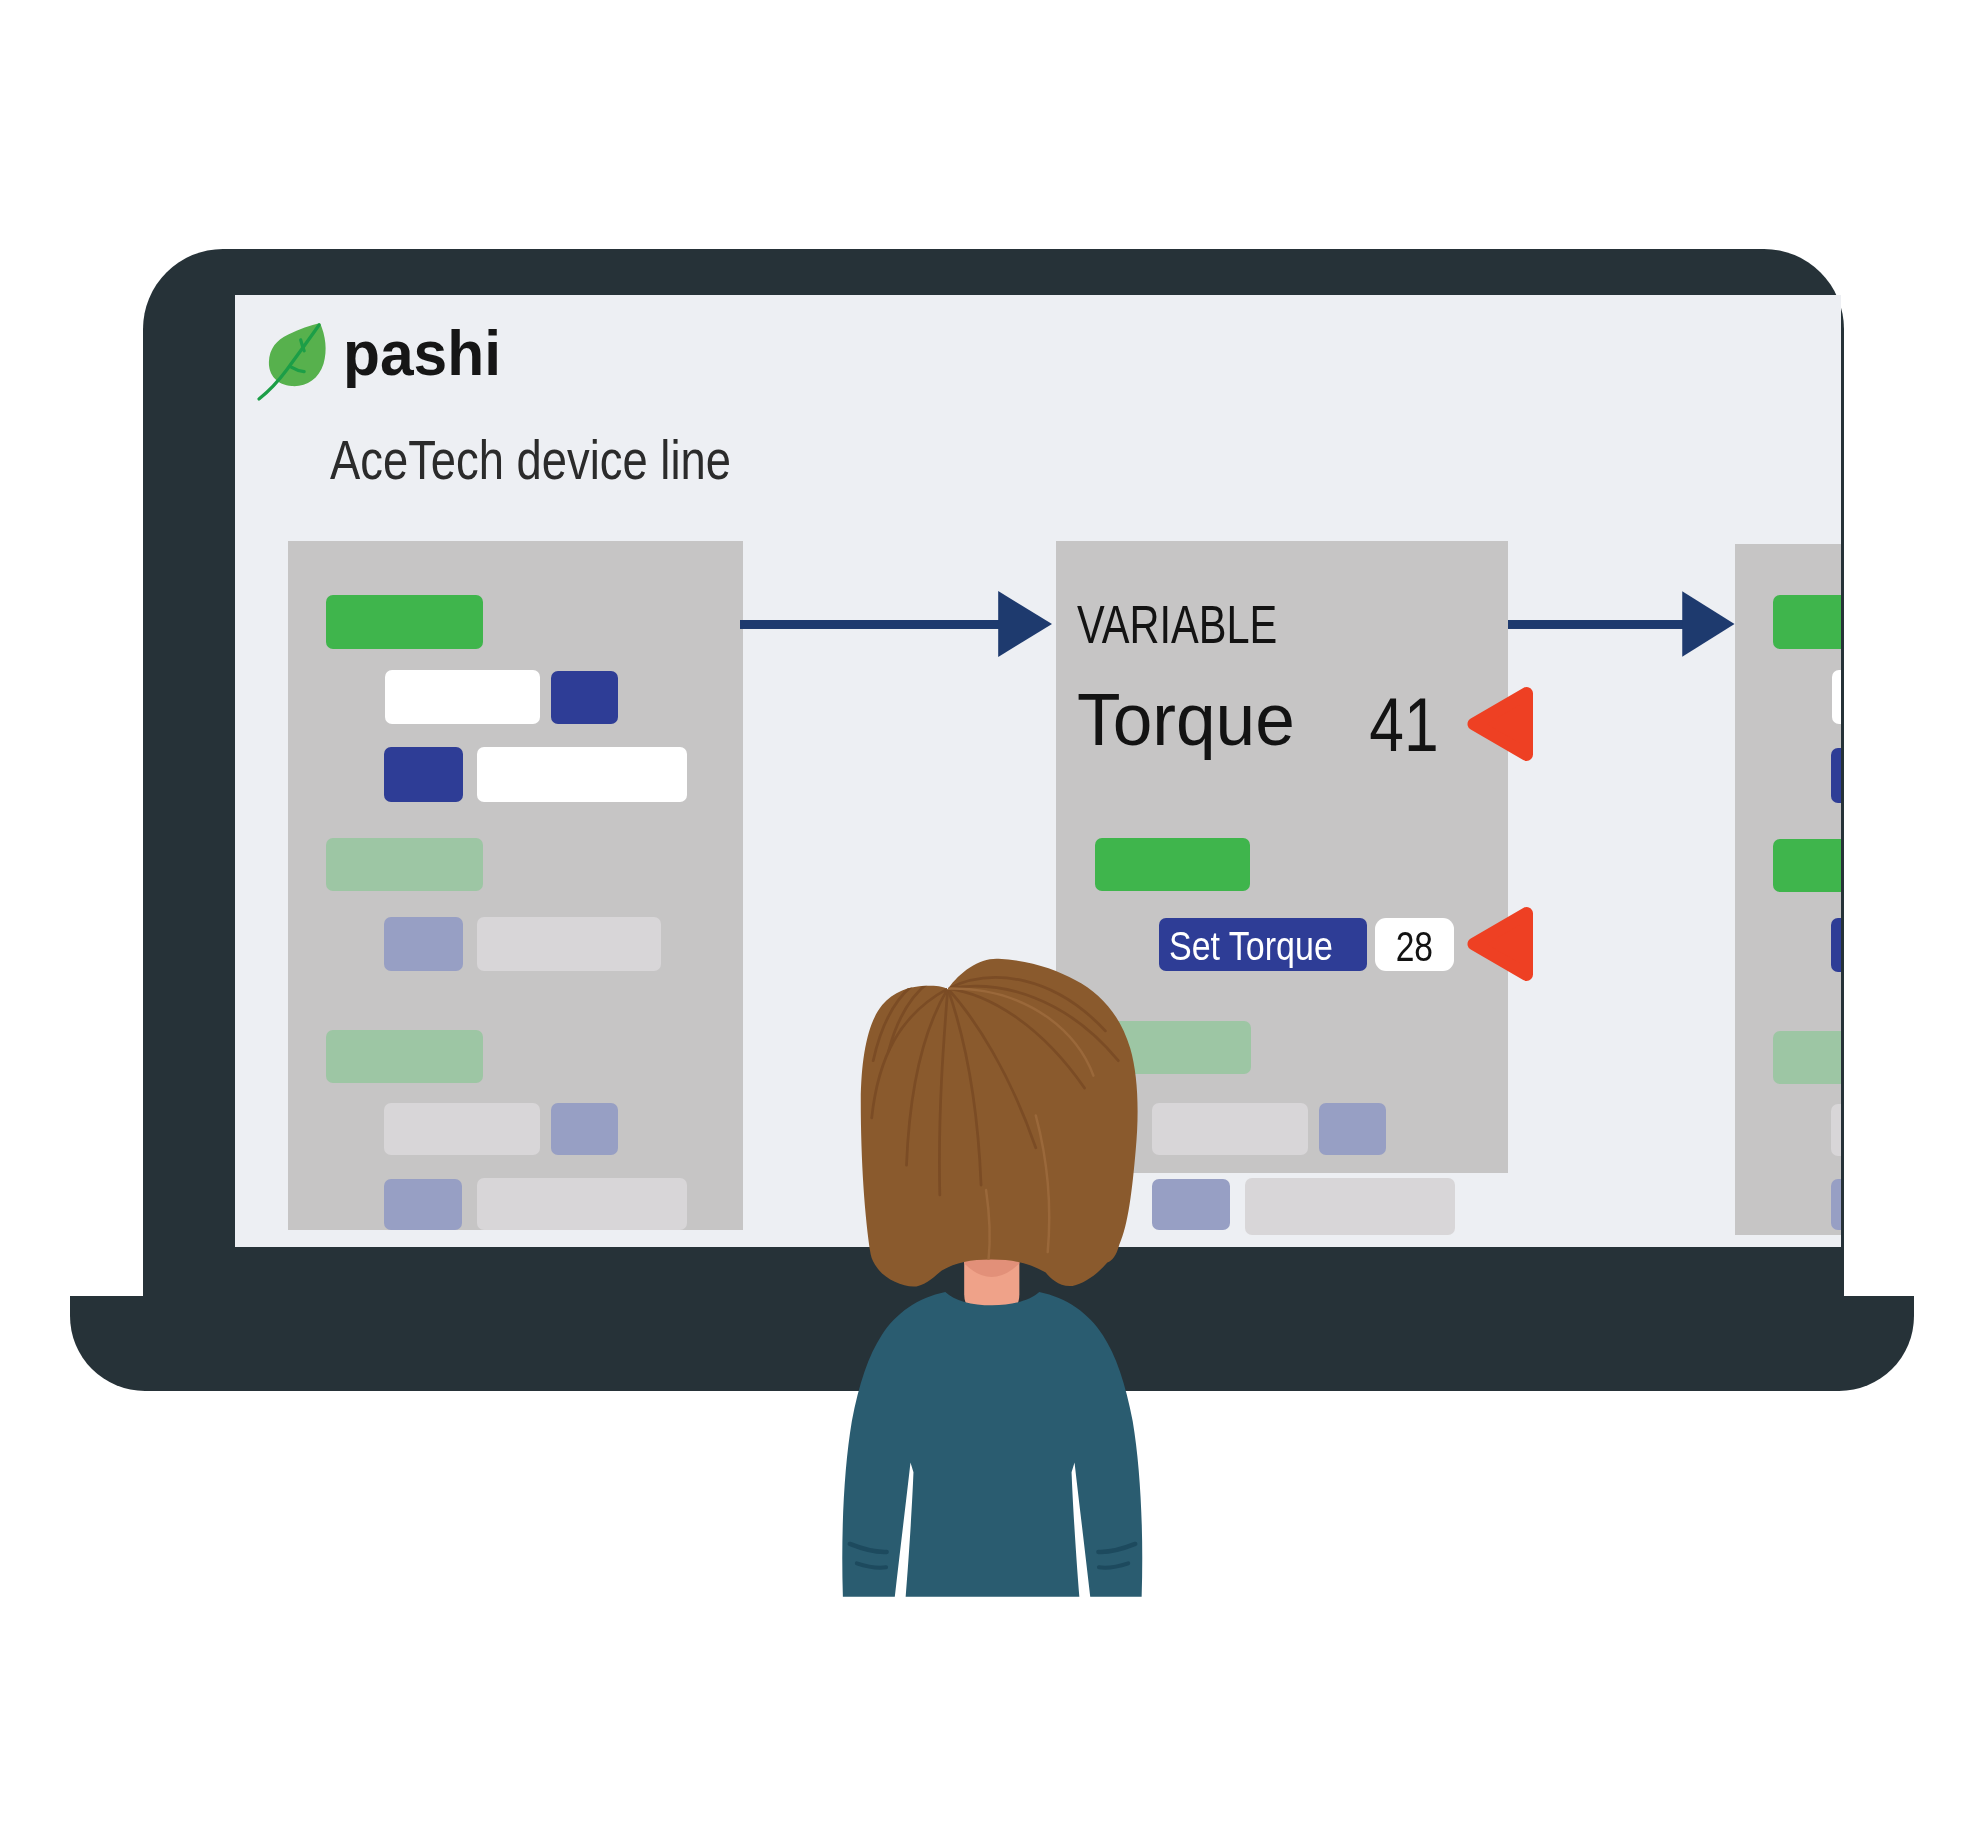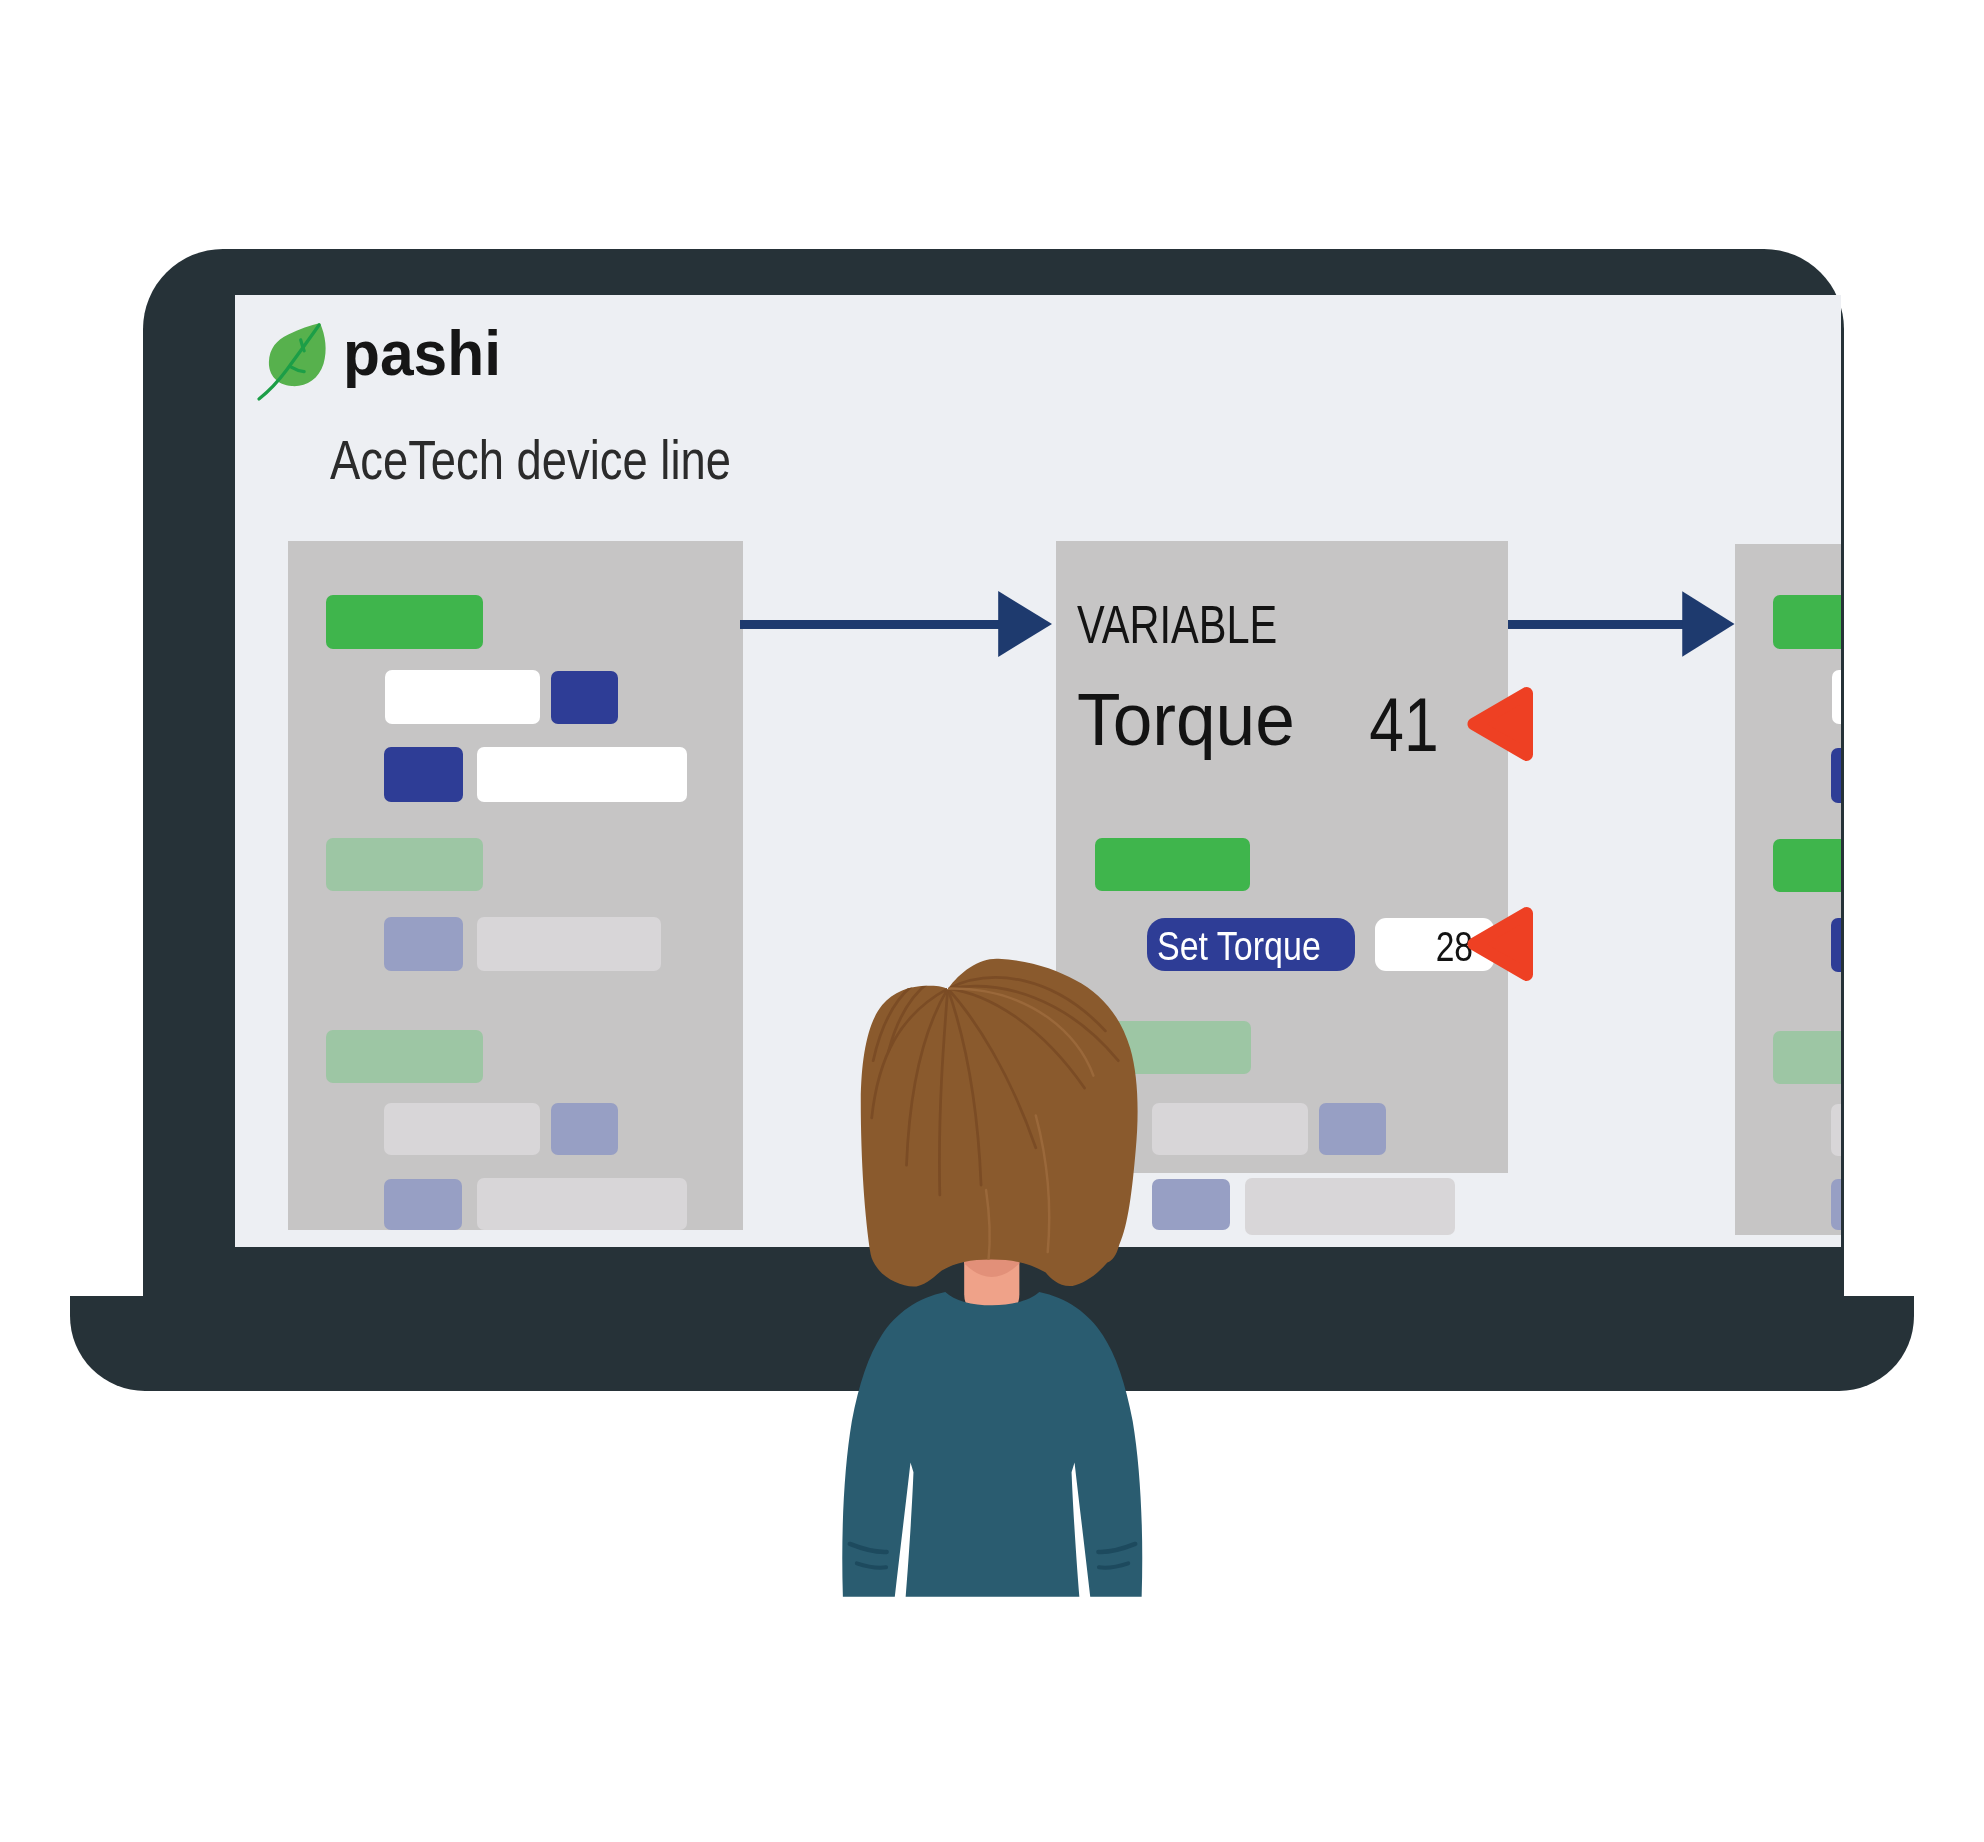--- a/index.html
+++ b/index.html
@@ -34,26 +34,26 @@
   .blk.white{background:#ffffff;}
   .blk.gray{background:#d8d6d8;}
 
   
   .var-label{position:absolute;left:21.4px;top:56px;font-size:54px;color:#131313;line-height:1;
              transform:scaleX(0.77);transform-origin:left top;white-space:nowrap;}
   .var-name{position:absolute;left:21.4px;top:141px;font-size:75px;color:#131313;line-height:1;
             transform:scaleX(0.95);transform-origin:left top;white-space:nowrap;}
   .var-value{position:absolute;right:69px;top:146px;font-size:76px;color:#131313;line-height:1;
              transform:scaleX(0.82);transform-origin:right top;white-space:nowrap;}
-  .set-btn{position:absolute;left:91px;top:377px;width:208px;height:53px;background:#2e3d96;
-           border-radius:18px;}
+  .set-btn{position:absolute;left:103px;top:377px;width:208px;height:53px;background:#2e3d96;
+           border-radius:7px;}
   .set-btn span{position:absolute;left:9.5px;top:7.5px;font-size:40px;color:#ffffff;line-height:1;
            transform:scaleX(0.85);transform-origin:left top;white-space:nowrap;}
   .val-box{position:absolute;left:319px;top:377px;width:79px;height:53px;background:#ffffff;
-           border-radius:11px;text-align:center;padding-left:40px;}
+           border-radius:11px;text-align:center;}
   .val-box span{display:inline-block;margin-top:7.5px;font-size:42px;color:#131313;line-height:1;
            transform:scaleX(0.80);white-space:nowrap;}
 
   svg{display:block;}
 </style>
 </head>
 <body>
 
 <div class="stage">
 

